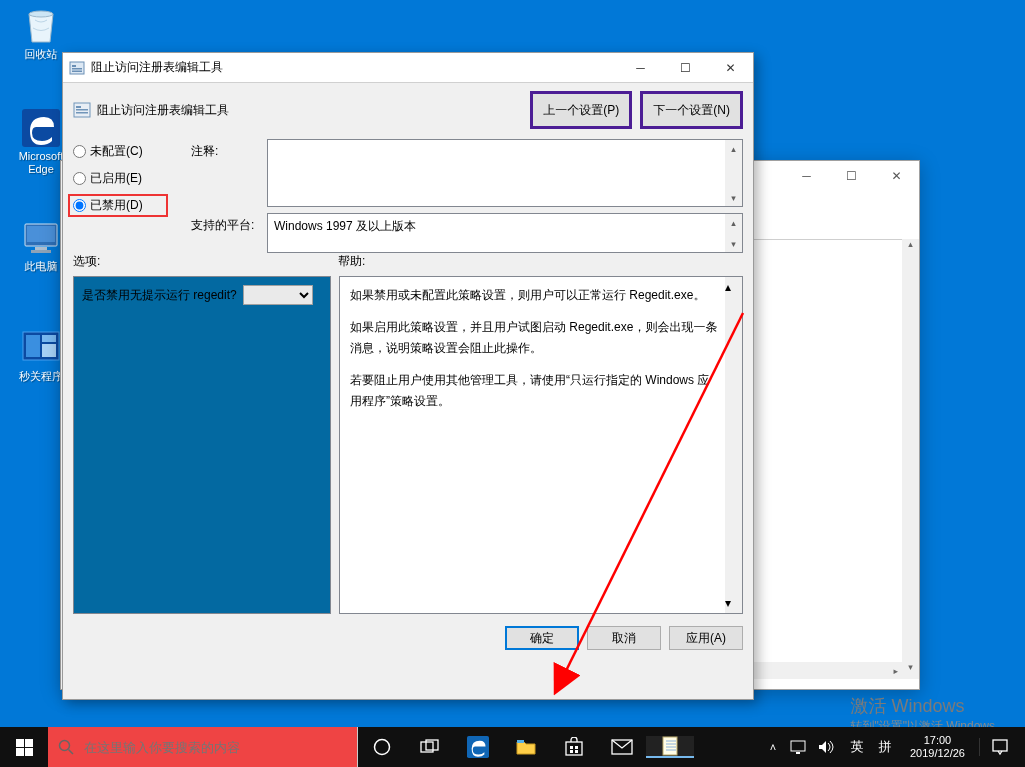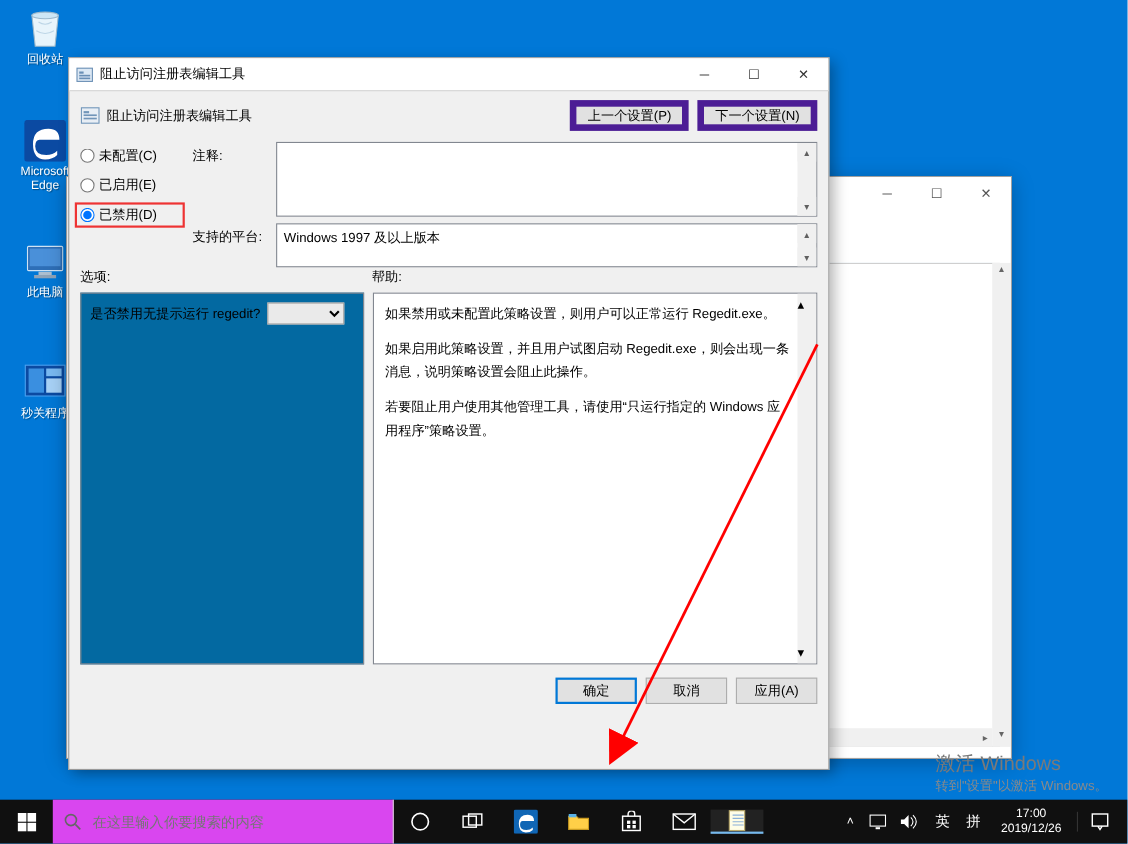--- a/index.html
+++ b/index.html
@@ -25,23 +25,23 @@
 .dialog .titlebar { height:30px; background:#fff; display:flex; align-items:center; padding-left:6px; border-bottom:1px solid #d0d0d0;}
 .dialog .titlebar .title-text { margin-left:6px; font-size:12px; color:#000; }
 .dialog .titlebar .spacer { flex:1; }
 .dialog .titlebar .win-btn { width:45px; height:30px; display:flex; align-items:center; justify-content:center; color:#333; }
 
 .dialog-body { flex:1; padding:8px 10px; position:relative; }
 
 .header-row { display:flex; align-items:center; margin-bottom:10px; }
 .header-row .policy-title { display:flex; align-items:center; gap:6px; font-size:12px; color:#000; }
 .header-row .btns { margin-left:auto; display:flex; gap:8px; }
-.std-btn { min-width:86px; height:28px; background:#e1e1e1; border:6px solid #4c1d95; font-size:12px; padding:0 10px; cursor:pointer; }
-
-.config-section { display:flex; gap:12px; align-items:flex-start; }
+.std-btn { min-width:86px; height:38px; background:#e1e1e1; border:3px solid #4c1d95; font-size:12px; padding:0 10px; cursor:pointer; }
+
+.config-section { display:flex; gap:28px; align-items:flex-start; }
 .radio-col { width:90px; display:flex; flex-direction:column; gap:10px; font-size:12px; padding-top:4px;}
 .radio-col label { display:flex; align-items:center; gap:4px; cursor:pointer; }
 .radio-col input { margin:0; }
 .highlight-radio { border:2px solid #e33; padding:1px 3px; margin:-3px -5px; }
 
 .right-col { flex:1; display:flex; flex-direction:column; gap:6px; }
 .field-row { display:flex; align-items:flex-start; gap:6px; }
 .field-label { width:70px; font-size:12px; padding-top:4px; }
 .textbox { flex:1; height:68px; background:#fff; border:1px solid #828790; position:relative; }
 .textbox.short { height:40px; }
@@ -62,28 +62,28 @@
 .help-box .sb { position:absolute; right:0; top:0; bottom:0; width:17px; background:#f0f0f0; display:flex; flex-direction:column; justify-content:space-between;}
 
 .button-row { display:flex; justify-content:flex-end; gap:8px; margin-top:12px; }
 .primary-btn { border:2px solid #0078d7; background:#e1e1e1; min-width:74px; height:24px; font-size:12px; cursor:pointer;}
 .normal-btn { border:1px solid #adadad; background:#e1e1e1; min-width:74px; height:24px; font-size:12px; cursor:pointer;}
 
 
 .arrow-svg { position:absolute; pointer-events:none; }
 
 
-.watermark { position:absolute; right:18px; bottom:44px; text-align:left; color:rgba(120,120,120,0.85); }
+.watermark { position:absolute; right:18px; bottom:32px; text-align:left; color:rgba(120,120,120,0.85); }
 .watermark .l1 { font-size:18px; color:#7a7a7a; }
 .watermark .l2 { font-size:12px; color:#8a8a8a; }
 
 
 .taskbar { position:absolute; left:0; right:0; bottom:0; height:40px; background:#101010; display:flex; align-items:stretch; color:#fff; }
 .taskbar .start { width:48px; display:flex; align-items:center; justify-content:center; }
-.taskbar .search { flex:0 0 310px; background:#d946ef; display:flex; align-items:center; padding:0 10px; gap:10px; color:#555; border-right:1px solid #ccc;}
+.taskbar .search { flex:0 0 310px; background:#ef4444; display:flex; align-items:center; padding:0 10px; gap:10px; color:#555; border-right:1px solid #ccc;}
 .taskbar .search input { border:none; outline:none; font-size:13px; flex:1; background:transparent; color:#333;}
 .taskbar .task-icons { display:flex; align-items:center; }
 .taskbar .task-icons .ti { width:48px; display:flex; align-items:center; justify-content:center; color:#fff; }
 .taskbar .task-icons .ti.active { border-bottom:2px solid #76b9ed; background:rgba(255,255,255,0.08);}
 .taskbar .tray { margin-left:auto; display:flex; align-items:center; gap:6px; padding:0 6px; font-size:11px;}
 .taskbar .tray .tray-i { width:22px; text-align:center; }
 .taskbar .clock { text-align:center; line-height:1.2; font-size:11px; padding:0 8px;}
 .taskbar .notif { width:40px; display:flex; align-items:center; justify-content:center; border-left:1px solid #333;}
 
 svg { display:block; }

